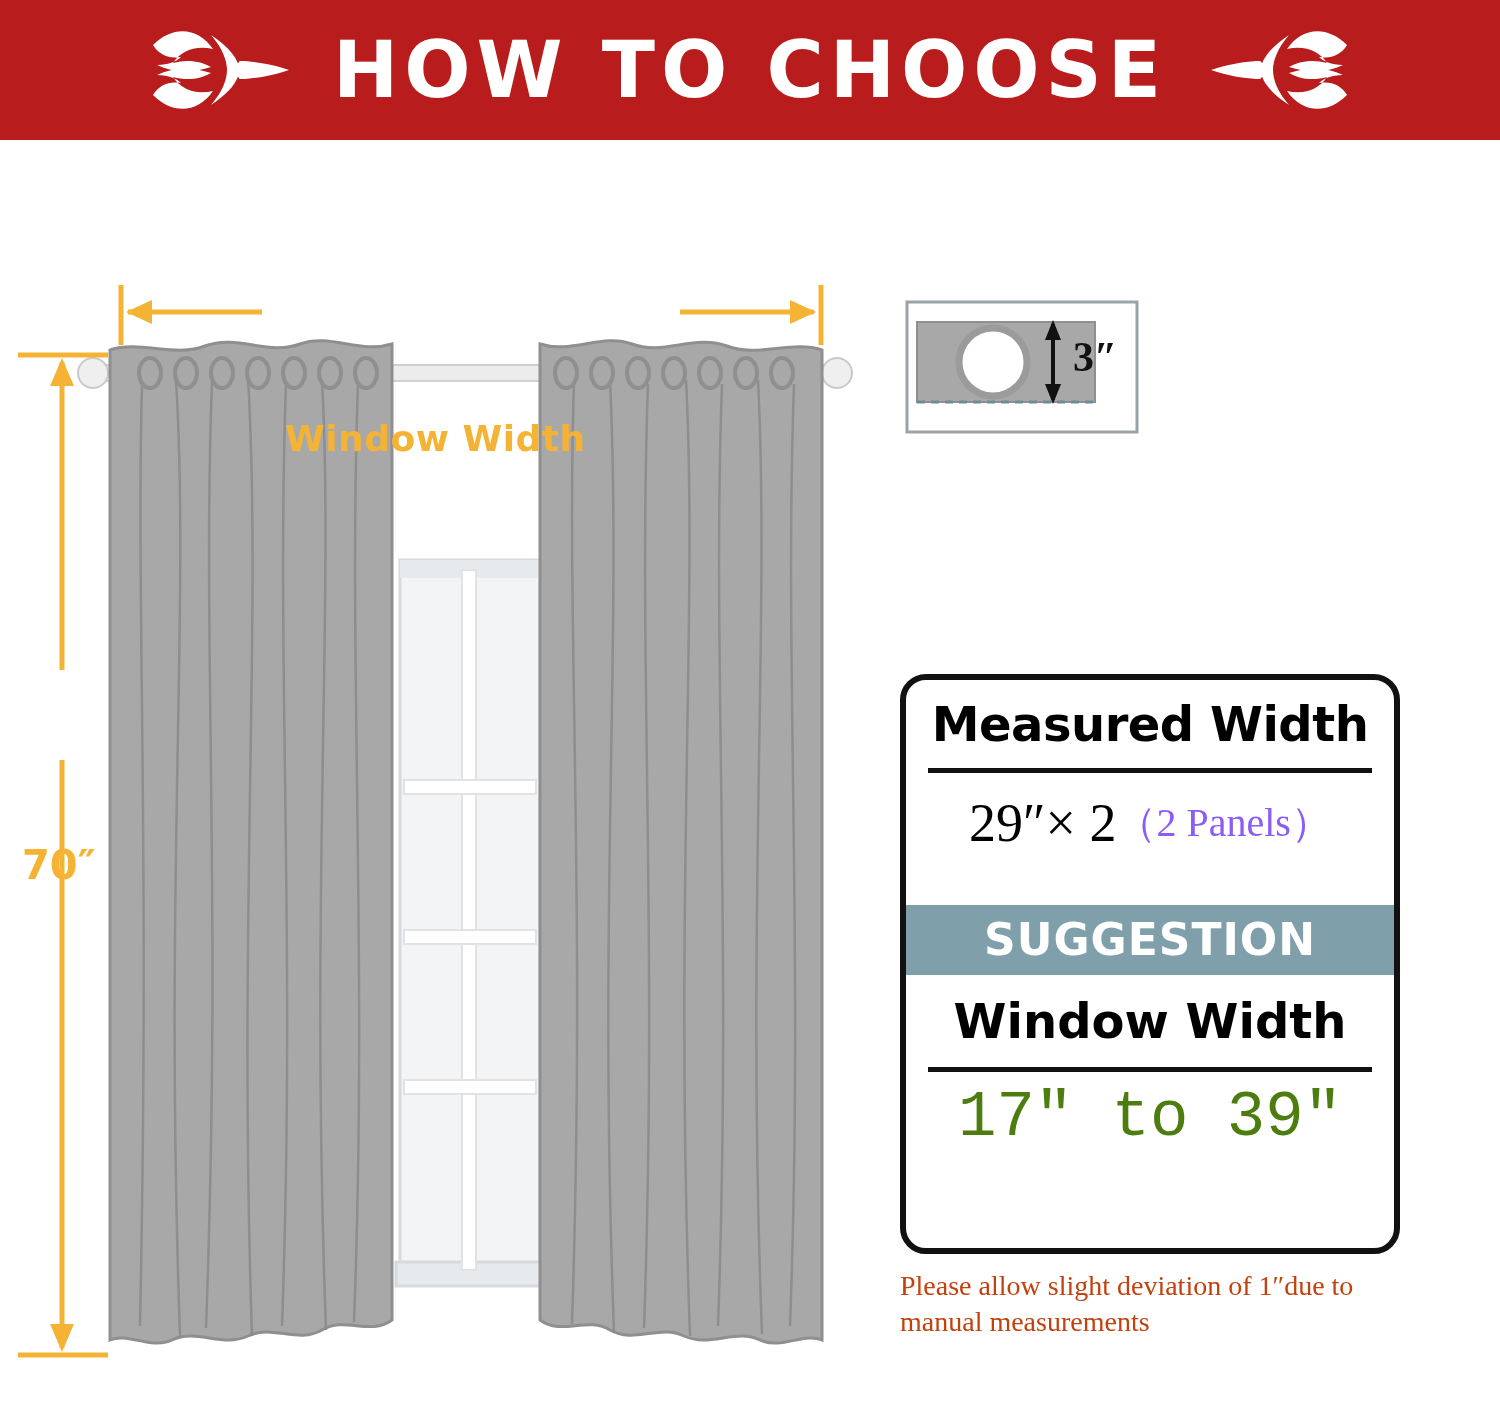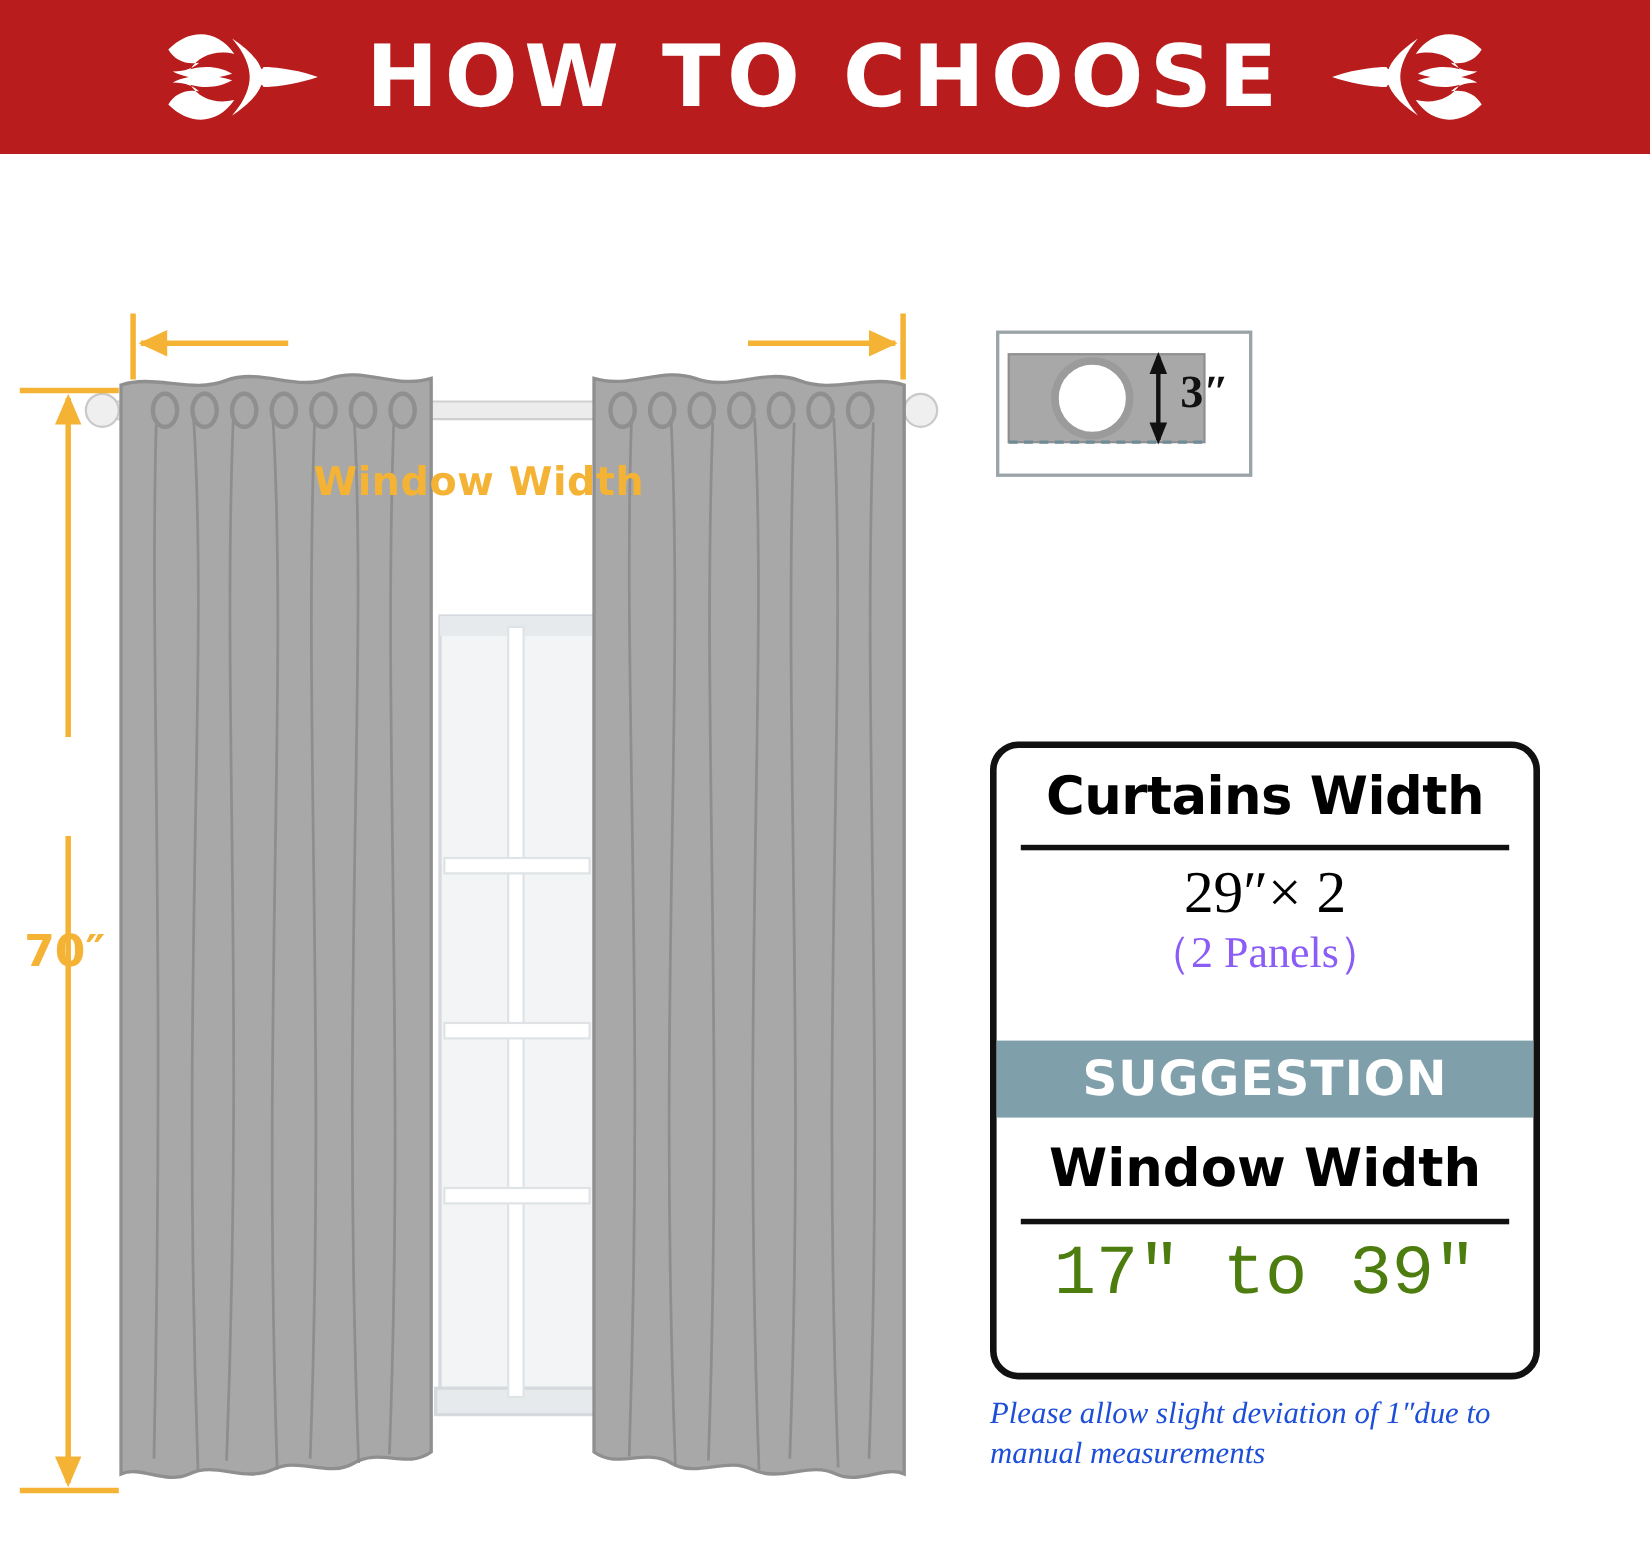--- a/index.html
+++ b/index.html
@@ -112,22 +112,22 @@
     color: #000;
     font-family: "DejaVu Sans", sans-serif;
     letter-spacing: -0.5px;
   }
   .rule {
     height: 5px;
     background: #111111;
     margin: 0 22px;
   }
   .card-value {
-    flex-direction: column;
-    padding: 10px 0 14px 0;
+    flex-direction: row;
+    padding: 22px 0 14px 0;
     font-family: "Liberation Serif", serif;
   }
   .val-big {
     font-size: 54px;
     color: #000;
     line-height: 1.05;
   }
   .val-sub {
     font-size: 40px;
     color: #8b5cf6;
@@ -154,25 +154,24 @@
     height: 92px;
     font-size: 64px;
     color: #4d7c0f;
     font-family: Liberation Mono, monospace;
   }
 
   .deviation {
     position: absolute;
     left: 900px; top: 1128px;
     width: 520px;
-    color: #1d4ed8;
+    color: #c2410c;
     font-size: 28px;
     line-height: 1.3;
     font-family: "Liberation Serif", serif;
-    font-style: italic;
   }
 </style>
 </head>
 <body>
 
 <div class="header">
   <svg class="fleur" viewBox="0 0 150 110">
     <g fill="#ffffff">
       <path d="M10,30 C30,10 55,12 70,34 C52,30 38,36 30,48 C44,44 58,46 68,52 C50,58 30,58 14,50 C26,50 34,46 38,42 C26,44 16,40 10,30 Z"></path>
       <path d="M10,80 C30,100 55,98 70,76 C52,80 38,74 30,62 C44,66 58,64 68,58 C50,52 30,52 14,60 C26,60 34,64 38,68 C26,66 16,70 10,80 Z"></path>
@@ -304,21 +303,21 @@
     <g stroke="#111111" stroke-width="4">
       <line x1="148" y1="24" x2="148" y2="100"></line>
     </g>
     <polygon points="148,20 140,40 156,40" fill="#111111"></polygon>
     <polygon points="148,104 140,84 156,84" fill="#111111"></polygon>
   </svg>
   <div style="position:absolute;left:1073px;top:193px;font-size:42px;font-weight:bold;color:#111;font-family:'Liberation Serif',serif;">3″</div>
 
 
   <div class="card">
-    <div class="card-row card-title">Curtains Width</div>
+    <div class="card-row card-title">Measured Width</div>
     <div class="rule"></div>
     <div class="card-row card-value">
       <div class="val-big">29″× 2</div>
       <div class="val-sub">（2 Panels）</div>
     </div>
     <div class="card-row suggestion">SUGGESTION</div>
     <div class="card-row card-title2">Window Width</div>
     <div class="rule"></div>
     <div class="card-row card-range">17″ to 39″</div>
   </div>

